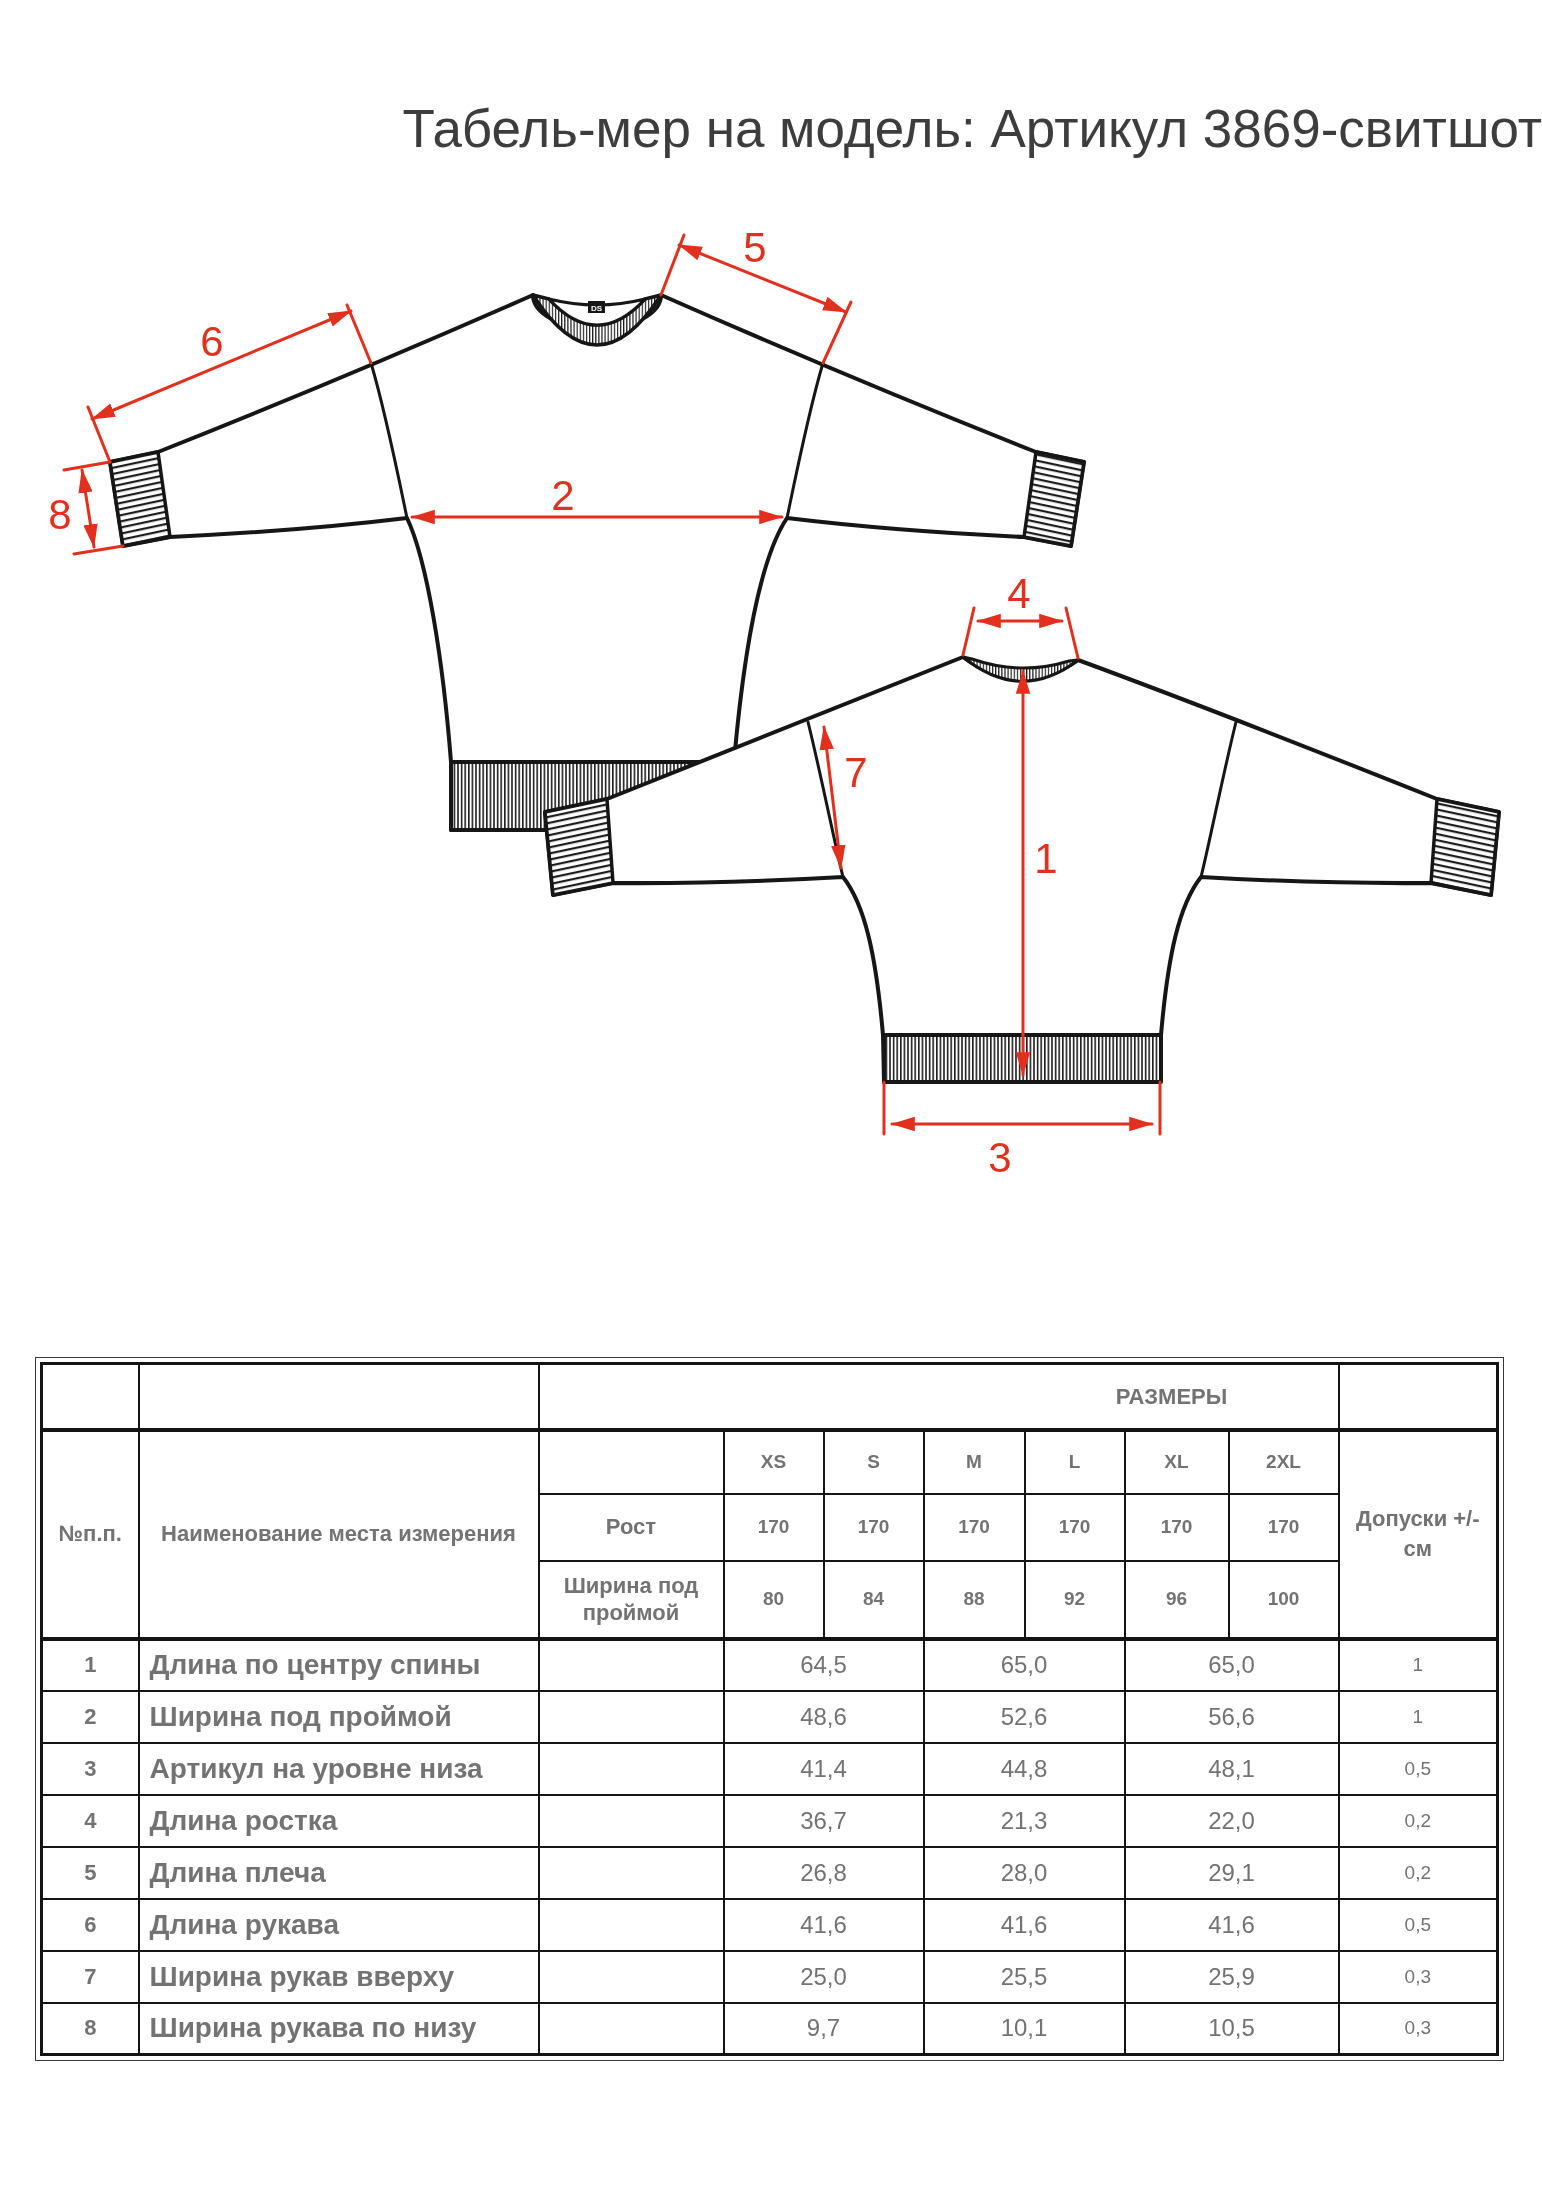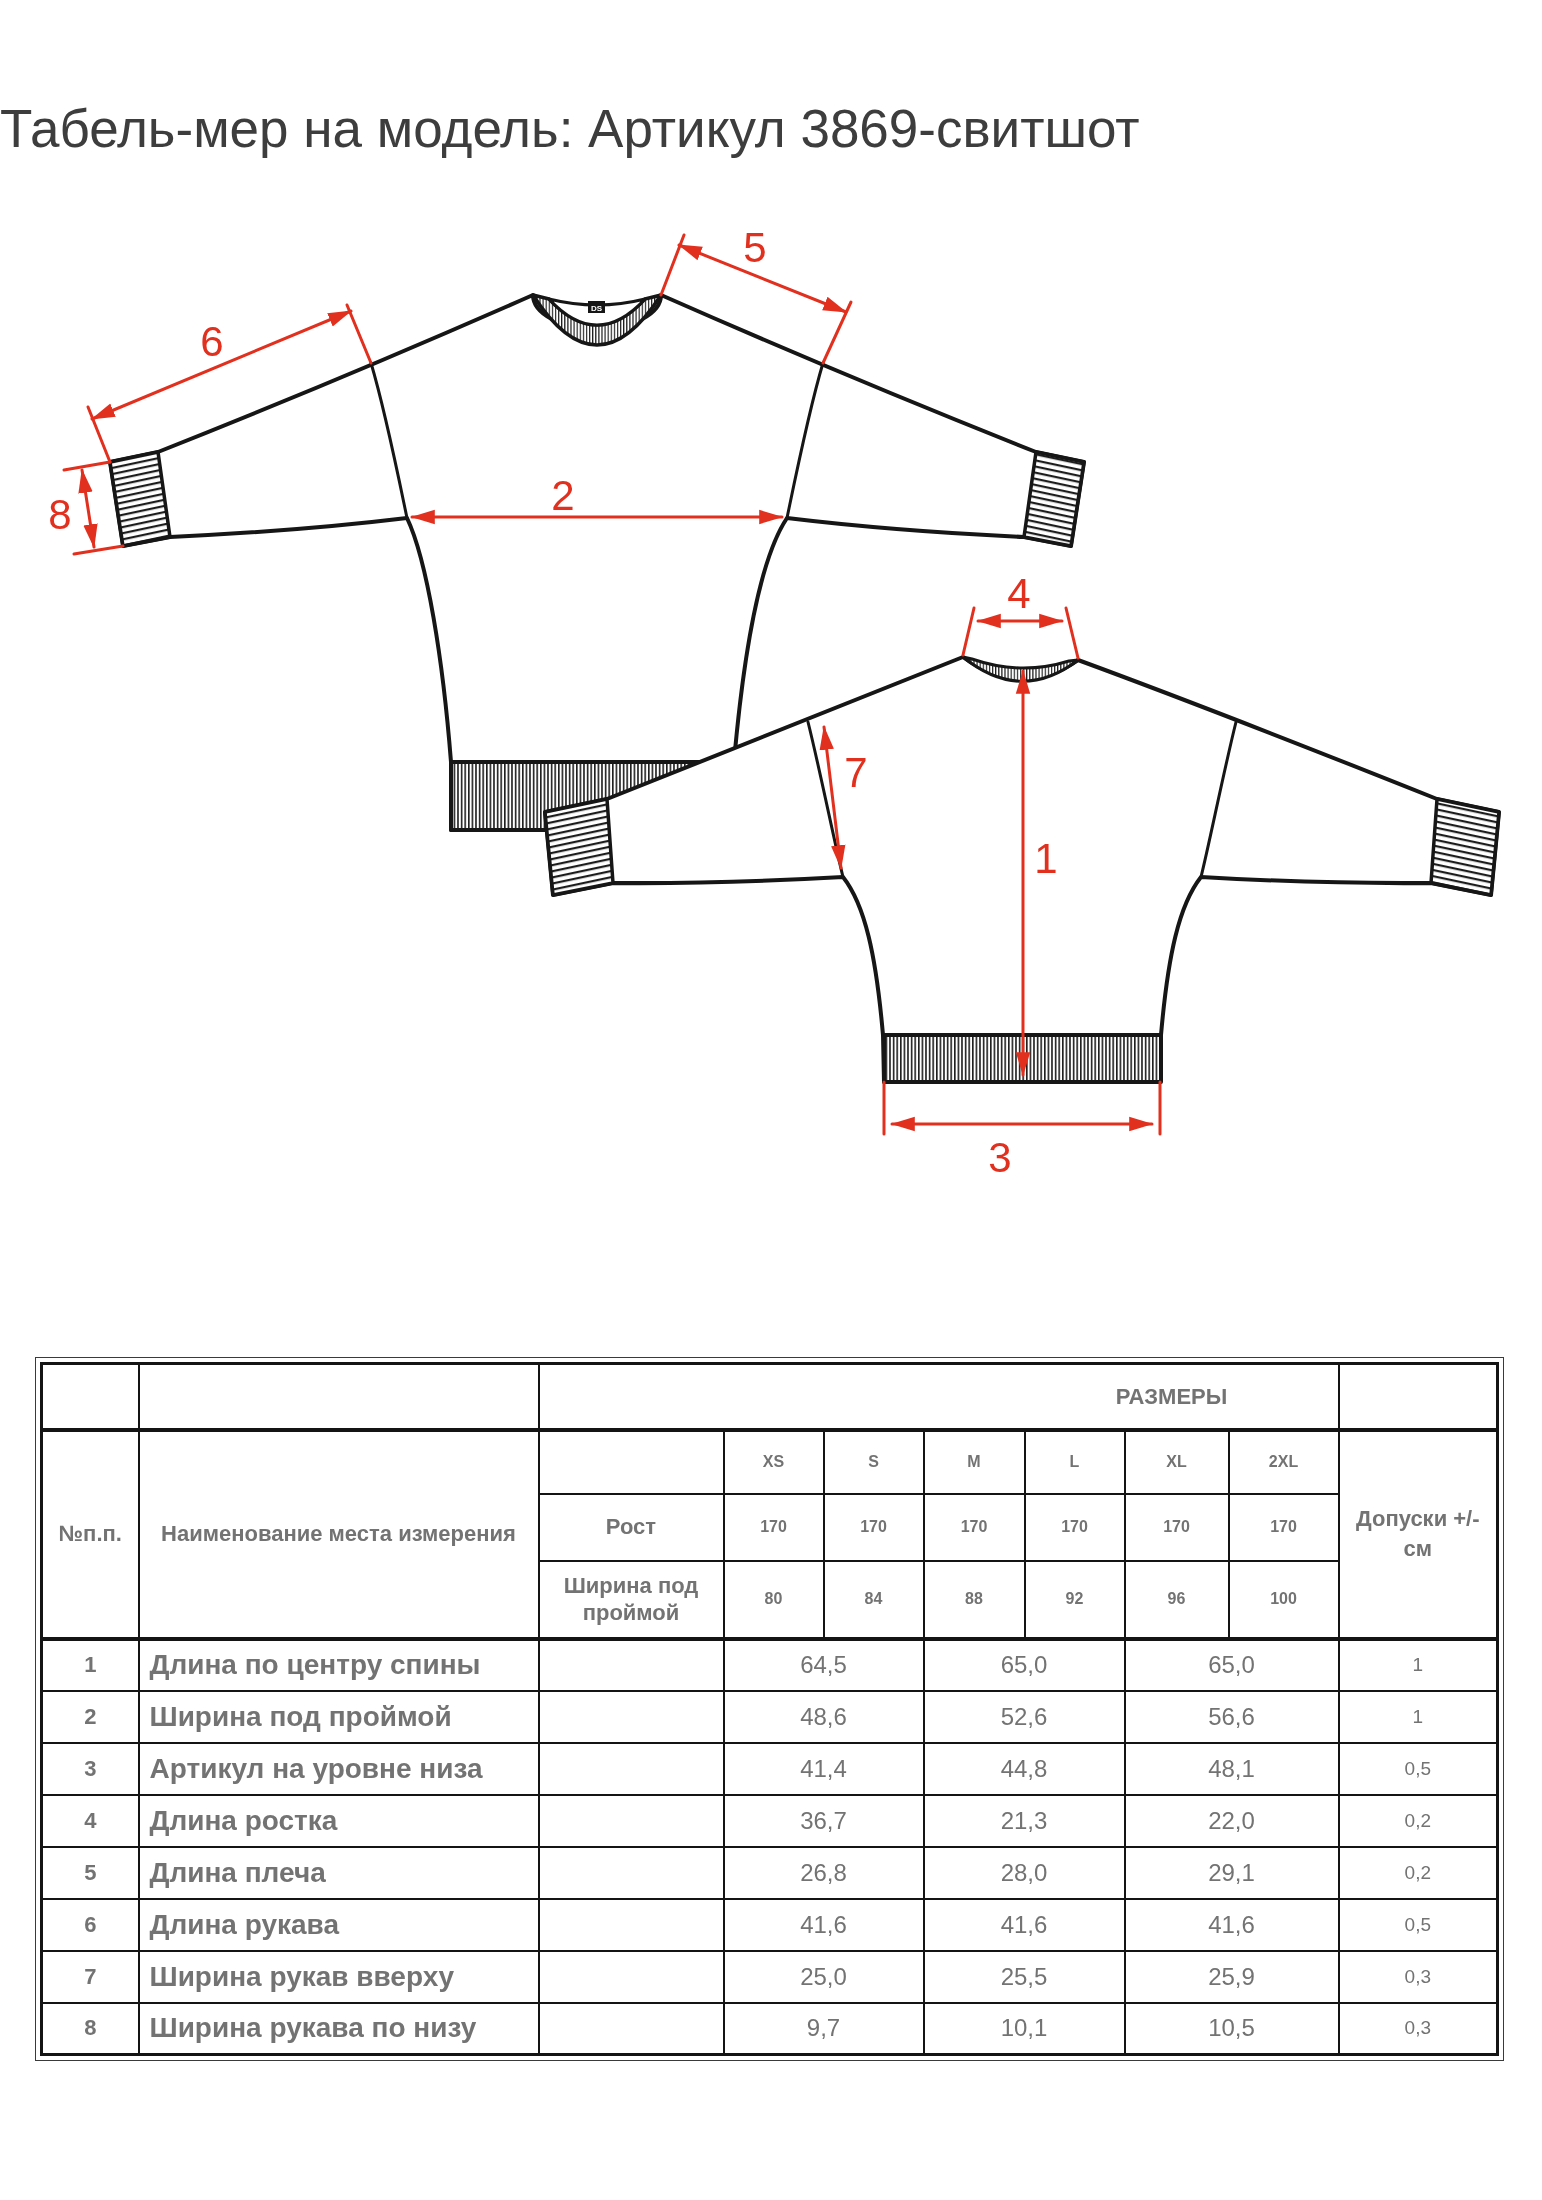--- a/index.html
+++ b/index.html
@@ -2,40 +2,40 @@
 <html><head>
 <meta charset="utf-8">
 <style>
   html,body { margin:0; padding:0; background:#ffffff; }
   .page {
     position:relative; width:1542px; height:2200px; background:#ffffff;
     font-family:"Liberation Sans","DejaVu Sans",sans-serif; overflow:hidden;
   }
   .doc-title {
     position:absolute; top:98px; left:0; width:100%;
-    text-align:left; font-size:53px; font-weight:400; color:#3d3d3d;
+    text-align:right; font-size:53px; font-weight:400; color:#3d3d3d;
     letter-spacing:0px; white-space:nowrap;
   }
   svg.drawing { position:absolute; top:0; left:0; }
 
   table.spec {
     position:absolute; left:40px; top:1362px; width:1456px;
     border-collapse:collapse; table-layout:fixed;
     border:3px solid #141414;
     outline:1.5px solid #3a3a3a; outline-offset:4px;
     color:#737373;
   }
   table.spec td {
     border:2px solid #141414; padding:0; text-align:center; vertical-align:middle;
     overflow:hidden;
   }
   td.bb3 { border-bottom-width:4px !important; }
   .hdr  { font-weight:bold; font-size:22px; line-height:1.25; }
   .sizes-group { font-weight:bold; font-size:22px; text-align:center; padding-left:466px !important; }
-  .size-hdr { font-weight:bold; font-size:16px; }
+  .size-hdr { font-weight:bold; font-size:19px; }
   .tol-hdr { font-weight:bold; font-size:22px; line-height:1.35; padding:0 14px !important; }
   .num-cell { font-weight:bold; font-size:22px; }
   .name-cell { font-weight:bold; font-size:28px; text-align:left !important; padding-left:10px !important; line-height:1.2; }
   .val-cell { font-size:24px; font-weight:400; }
   .tol-cell { font-size:19px; font-weight:400; }
   .wrap-hdr { padding:0 12px !important; }
 </style>
 </head>
 <body>
 

